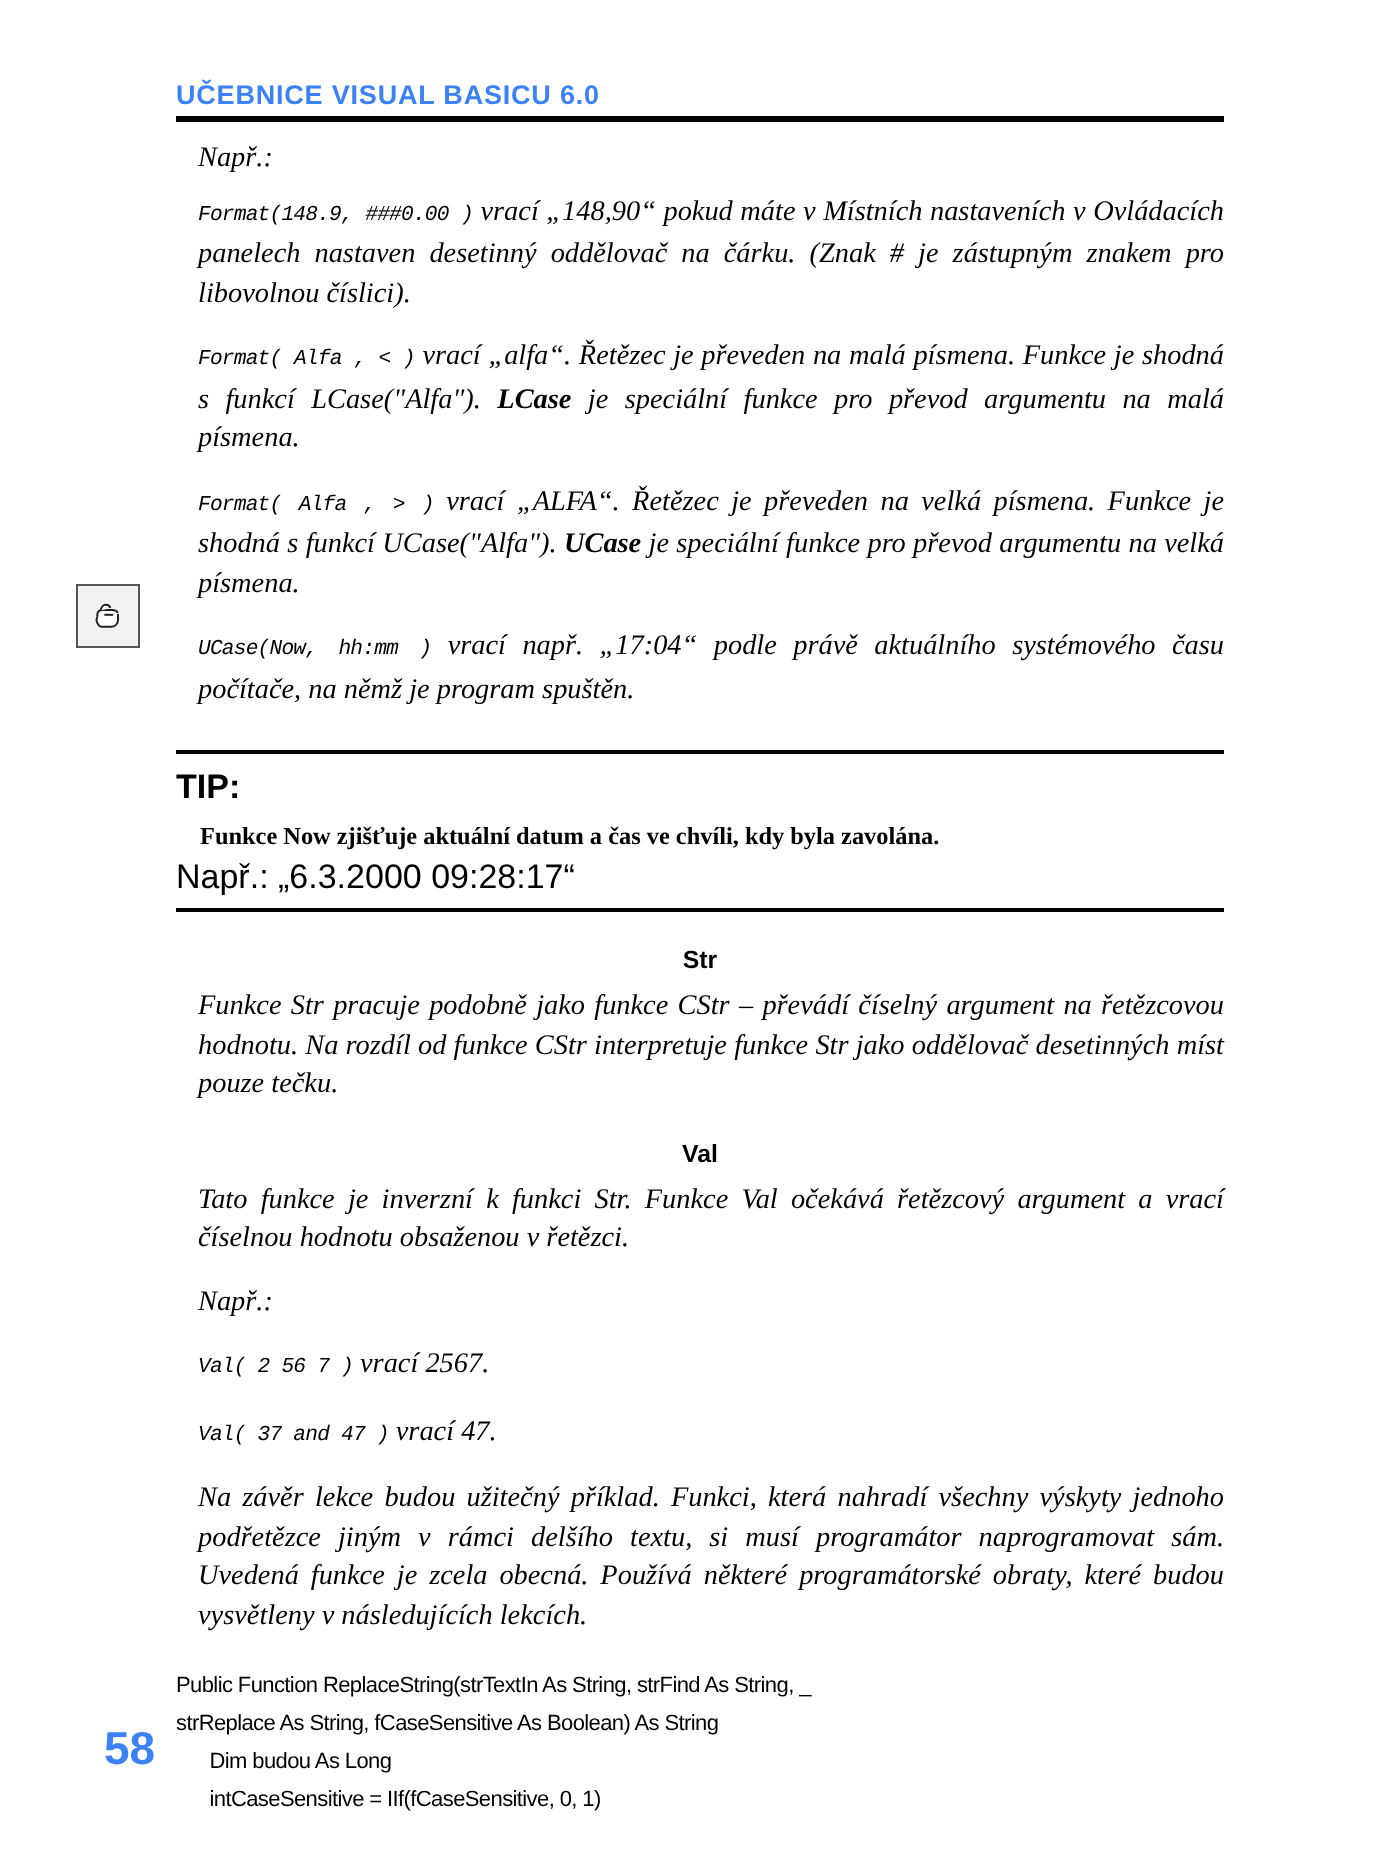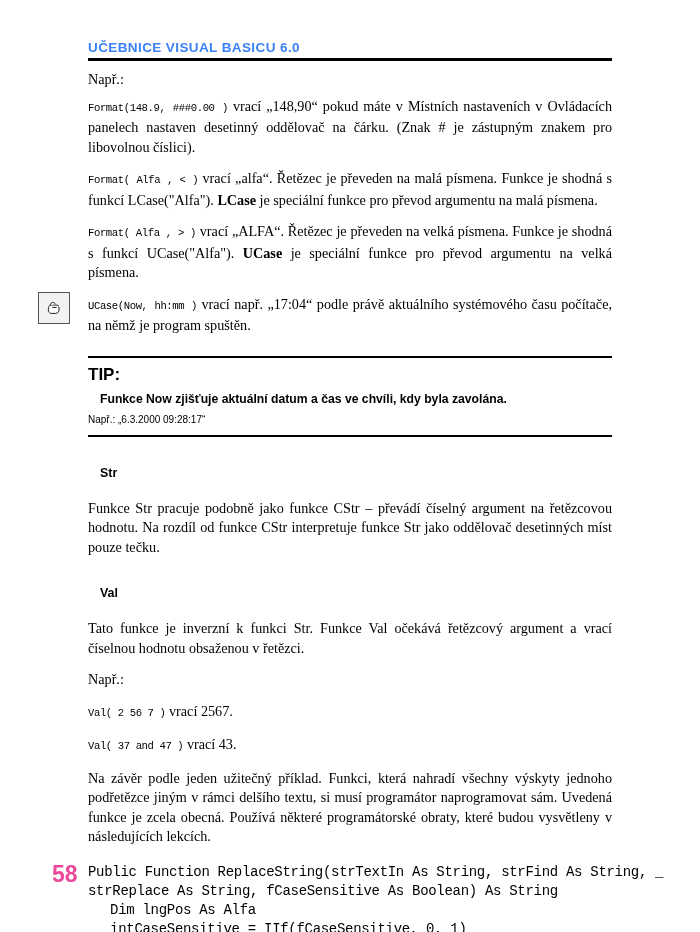--- a/index.html
+++ b/index.html
@@ -42,47 +42,49 @@
     background: #000;
   }
   
   .content {
     position: absolute;
     left: 88px;
     top: 70px;
     width: 524px;
   }
   p.para {
-    margin: 0 0 0 0;
+    margin: 0 0 0 11px;
     font-size: 14.2px;
     line-height: 19.5px;
     text-align: justify;
     text-indent: 0;
+    font-style: italic;
   }
   .gap-s { height: 7px; }
   .gap-m { height: 12px; }
   .gap-l { height: 17px; }
   .code {
     font-family: "Liberation Mono", monospace;
     font-size: 10.6px;
     letter-spacing: -0.4px;
   }
   .code-line {
-    font-family: Liberation Mono, monospace;
-    font-size: 14px;
+    font-family: Liberation Sans, sans-serif;
+    font-size: 11px;
     letter-spacing: -0.3px;
     line-height: 19px;
     white-space: pre;
   }
   b.bold { font-weight: bold; }
   .sub-head {
     font-family: "Liberation Sans", sans-serif;
     font-weight: bold;
     font-size: 12.4px;
-    margin: 12px;
+    margin: 0;
+    text-align: center;
   }
   
   .tip-wrap {
     position: relative;
     margin-top: 20px;
   }
   .tip-rule-top {
     width: 100%;
     height: 2px;
     background: #000;
@@ -92,30 +94,30 @@
     height: 2px;
     background: #000;
   }
   .tip-title {
     font-family: "Liberation Sans", sans-serif;
     font-weight: bold;
     font-size: 17px;
     margin: 7px 0 6px 0;
   }
   .tip-text {
-    font-family: Liberation Sans, sans-serif;
+    font-family: Liberation Serif, serif;
     font-weight: bold;
     font-size: 12.2px;
     line-height: 17px;
     margin: 0 0 3px 0;
     padding-left: 12px;
   }
   .tip-example {
     font-family: "Liberation Sans", sans-serif;
-    font-size: 10px;
+    font-size: 17px;
     line-height: 17px;
     margin: 0 0 7px 0;
   }
   
   .hand-box {
     position: absolute;
     left: 38px;
     top: 292px;
     width: 30px;
     height: 30px;
@@ -127,21 +129,21 @@
   }
   .hand-box svg { display: block; }
   
   .page-number {
     position: absolute;
     left: 52px;
     bottom: 44px;
     font-family: "Liberation Sans", sans-serif;
     font-weight: bold;
     font-size: 23px;
-    color: #ec4899;
+    color: #3b82f6;
   }
   .listing {
     margin-top: 4px;
   }
   .listing .indent { padding-left: 14px; }
 </style>
 </head>
 <body>
 
 <div class="page">
@@ -197,31 +199,31 @@
     <p class="sub-head">Val</p>
     <div class="gap-s"></div>
     <p class="para">Tato funkce je inverzní k funkci Str. Funkce Val očekává řetězcový argument a vrací číselnou hodnotu obsaženou v řetězci.</p>
 
     <div class="gap-m"></div>
     <p class="para">Např.:</p>
     <div class="gap-m"></div>
 
     <p class="para"><span class="code">Val( 2 56  7 )</span><span> vrací 2567.</span></p>
     <div class="gap-m"></div>
-    <p class="para"><span class="code">Val( 37 and 47 )</span><span> vrací 43.</span></p>
-
-    <div class="gap-m"></div>
-    <p class="para">Na závěr podle jeden užitečný příklad. Funkci, která nahradí všechny výskyty jednoho podřetězce jiným v rámci delšího textu, si musí programátor naprogramovat sám. Uvedená funkce je zcela obecná. Používá některé programátorské obraty, které budou vysvětleny v následujících lekcích.</p>
+    <p class="para"><span class="code">Val( 37 and 47 )</span><span> vrací 47.</span></p>
+
+    <div class="gap-m"></div>
+    <p class="para">Na závěr lekce budou užitečný příklad. Funkci, která nahradí všechny výskyty jednoho podřetězce jiným v rámci delšího textu, si musí programátor naprogramovat sám. Uvedená funkce je zcela obecná. Používá některé programátorské obraty, které budou vysvětleny v následujících lekcích.</p>
 
     <div class="gap-m"></div>
     <div class="listing">
       <div class="code-line">Public Function ReplaceString(strTextIn As String, strFind As String, _</div>
       <div class="code-line">strReplace As String, fCaseSensitive As Boolean) As String</div>
       <div class="code-line"></div>
-      <div class="code-line indent"> Dim lngPos As Alfa</div>
+      <div class="code-line indent"> Dim budou As Long</div>
       <div class="code-line"></div>
       <div class="code-line"></div>
       <div class="code-line indent"> intCaseSensitive = IIf(fCaseSensitive, 0, 1)</div>
     </div>
 
   </div>
 
   <div class="page-number">58</div>
 </div>
 

